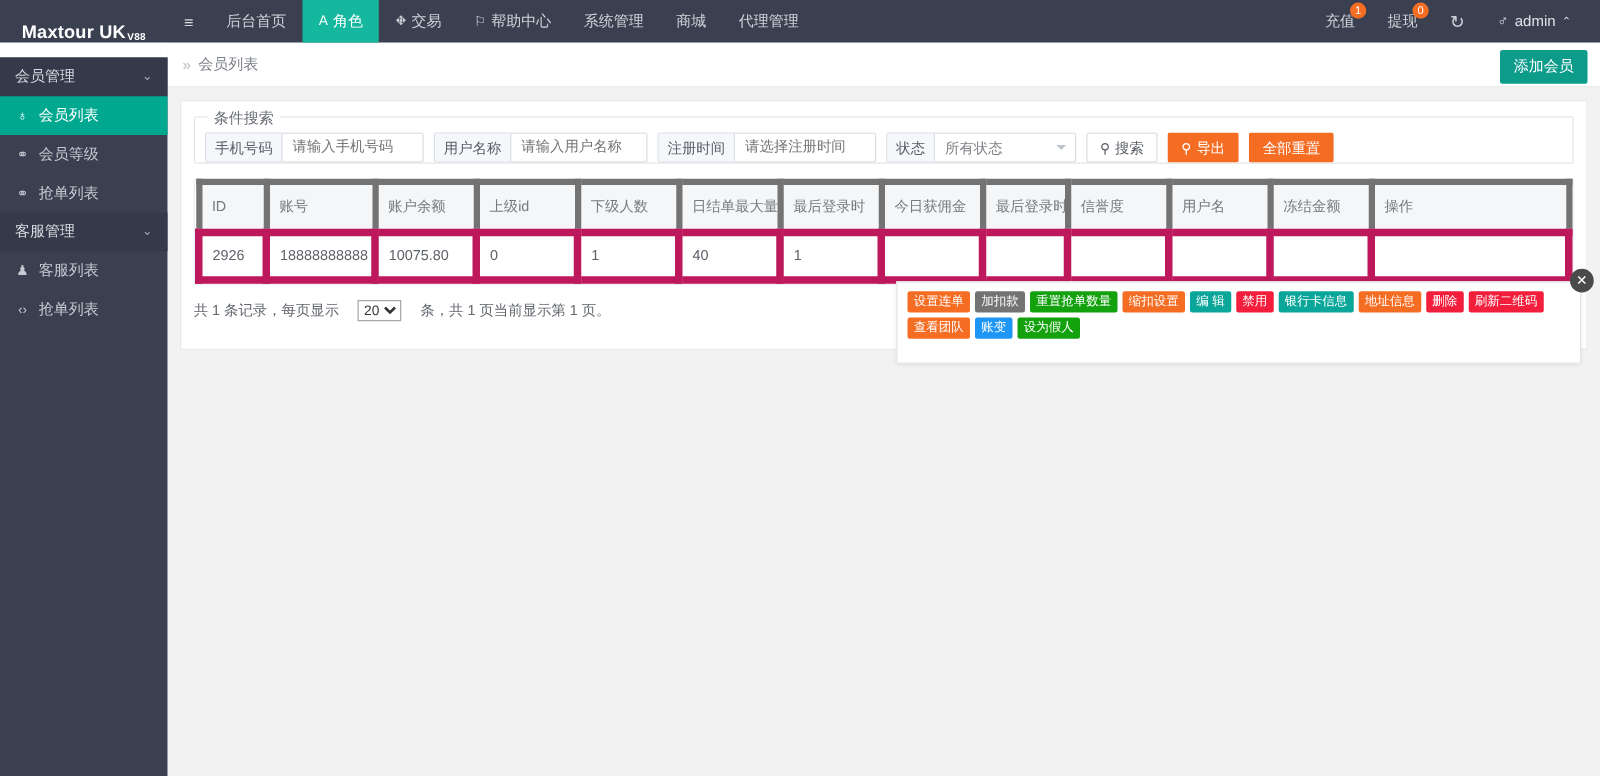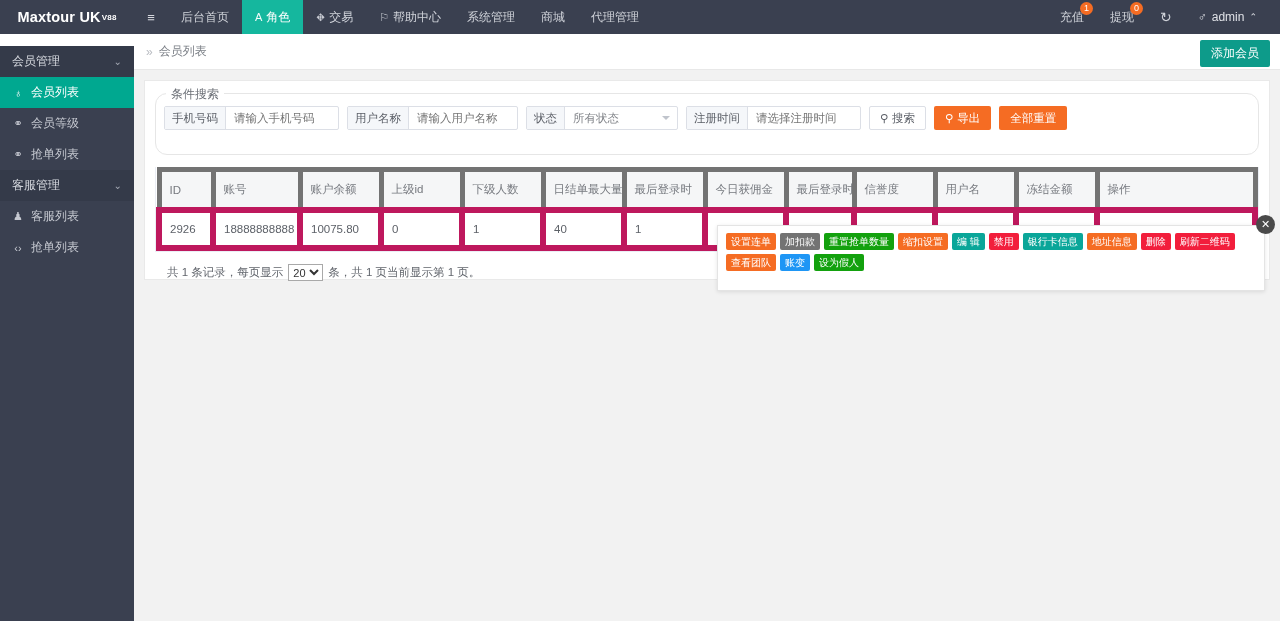--- a/index.html
+++ b/index.html
@@ -17,21 +17,21 @@
   
   .header {
     position: absolute; top: 0; left: 0;
     width: 1280px; height: 34px;
     background: #3a4050;
     display: flex; align-items: stretch;
     z-index: 30;
   }
   .brand {
     width: 134px; height: 34px;
-    display: flex; align-items: center; justify-content: center;
+    display: flex; align-items: flex-end; justify-content: center;
     color: #fff; font-size: 14.5px; font-weight: bold;
     letter-spacing: .2px; white-space: nowrap;
   }
   .brand sup { font-size: 8px; font-weight: bold; vertical-align: super; margin-left: 1px;}
   .burger {
     width: 34px; display: flex; align-items: center; justify-content: center;
     color: #d6d8de; font-size: 13px; cursor: pointer;
   }
   .nav { display: flex; align-items: stretch; }
   .nav-item {
@@ -97,22 +97,22 @@
     border: none; border-radius: 2px; padding: 5px 11px; cursor: pointer;
   }
 
   .panel {
     margin: 10px; background: #fff; border: 1px solid #e9e9e9;
     width: 1126px; height: 200px; position: relative;
   }
 
   
   .searchbox {
-    margin: 12px 10px 0 10px; border: 1px solid #e6e6e6; border-radius: 12px;
-    padding: 6px 8px 24px 8px; position: relative;
+    margin: 12px 10px 0 10px; border: 1px solid #e6e6e6; border-radius: 2px;
+    padding: 6px 8px 0 8px; position: relative;
   }
   .legend {
     position: absolute; top: -8px; left: 10px; background: #fff;
     padding: 0 5px; font-size: 12px; color: #6b6f76;
   }
   .fields { display: flex; align-items: center; gap: 8px; padding-top: 6px; }
   .field {
     display: flex; align-items: stretch; height: 24px;
     border: 1px solid #dcdfe6; border-radius: 2px; background: #fff;
   }
@@ -155,22 +155,22 @@
     font-size: 11.5px; text-align: left; padding: 10px 8px;
     border: 5px solid #737373; white-space: nowrap; overflow: hidden;
   }
   tbody td {
     font-size: 11.5px; color: #5d6168; padding: 10px 8px;
     border: 6px solid #be185d; background: #fff; white-space: nowrap; overflow: hidden;
   }
 
   
   .pager {
-    margin: 12px 22px; font-size: 11.5px; color: #62666d;
-    display: flex; align-items: center; gap: 2px;
+    margin: 12px 10px; font-size: 11.5px; color: #62666d;
+    display: flex; align-items: center; gap: 12px;
   }
   .pager select {
     font-size: 11px; font-family: inherit; height: 17px;
     border: 1px solid #a9a9a9; margin: 0 3px; background: #fff; color: #333;
   }
 
   
   .ops-overlay {
     position: absolute; left: 572px; top: 144px;
     width: 548px; height: 66px;
@@ -300,30 +300,30 @@
             <div class="lab">手机号码</div>
             <input class="w-phone" type="text" placeholder="请输入手机号码" style="">
           </div>
 
           <div class="field">
             <div class="lab">用户名称</div>
             <input class="w-user" type="text" placeholder="请输入用户名称" style="">
           </div>
 
           <div class="field">
+            <div class="lab">注册时间</div>
+            <input class="w-time" type="text" placeholder="请选择注册时间" style="">
+          </div>
+
+          <div class="field">
             <div class="lab">状态</div>
             <div class="sel-wrap">
               <span>所有状态</span>
               <span class="caret"></span>
             </div>
-          </div>
-
-          <div class="field">
-            <div class="lab">注册时间</div>
-            <input class="w-time" type="text" placeholder="请选择注册时间" style="">
           </div>
 
           <button class="btn btn-search">
             <span class="mag">⚲</span>
             <span>搜索</span>
           </button>
 
           <button class="btn btn-orange">
             <span class="mag">⚲</span>
             <span>导出</span>

